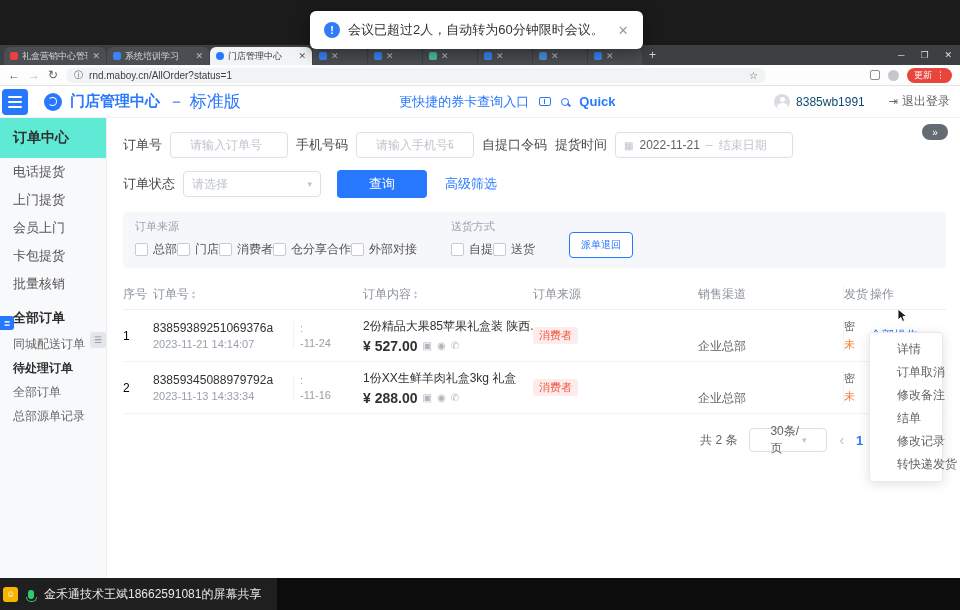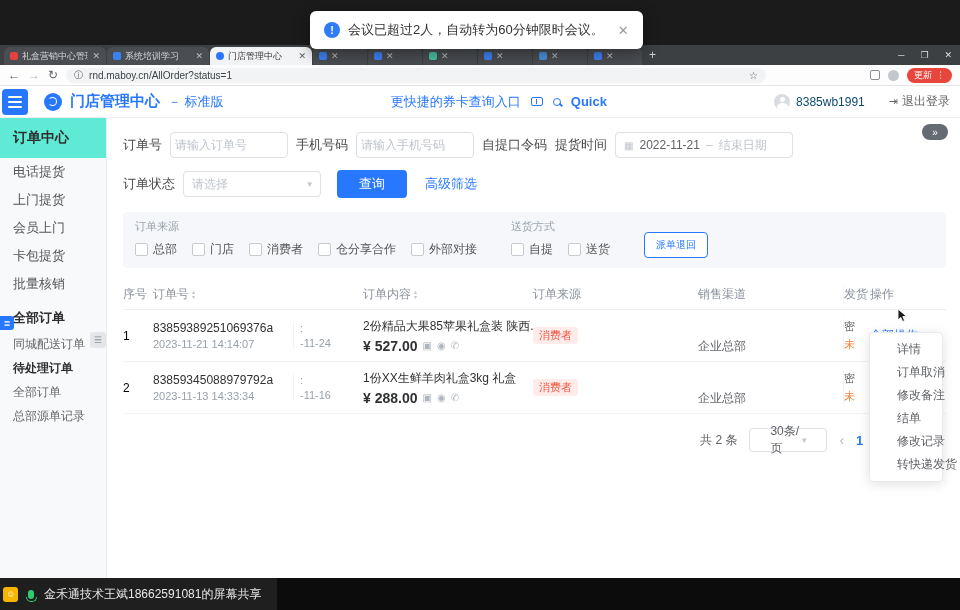--- a/index.html
+++ b/index.html
@@ -41,21 +41,21 @@
 
   
   .app-header { height:32px; background:#fff; border-bottom:1px solid #f0f0f0; display:flex; align-items:center; gap:8px; padding-right:10px; }
   .hamburger { width:26px; height:26px; margin-left:2px; border-radius:4px; background:#2878ff; display:flex; flex-direction:column;
                justify-content:center; align-items:center; gap:3px; }
   .hamburger i { display:block; width:14px; height:2px; background:#fff; border-radius:1px; }
   .logo { width:18px; height:18px; min-width:18px; border-radius:50%; background:#2878ff; position:relative; margin-left:8px; }
   .logo:after { content:""; position:absolute; top:4px; left:4px; width:7px; height:7px; border:1.6px solid #fff;
                 border-left-color:transparent; border-radius:50%; }
   .app-title { font-size:15px; font-weight:bold; color:#2878ff; white-space:nowrap; }
-  .app-sub { font-size:13px; color:#2878ff; white-space:nowrap; }
+  .app-sub { font-size:17px; color:#2878ff; white-space:nowrap; }
   .hd-center { flex:1; display:flex; align-items:center; justify-content:center; gap:10px; }
   .quick-entry { font-size:13px; color:#2878ff; white-space:nowrap; }
   .coupon-ic { width:12px; height:9px; border:1px solid #2878ff; border-radius:2px; position:relative; }
   .coupon-ic:after { content:""; position:absolute; top:1px; bottom:1px; left:4px; border-left:1px dashed #2878ff; }
   .search-ic { width:8px; height:8px; border:1.6px solid #2878ff; border-radius:50%; position:relative; }
   .search-ic:after { content:""; position:absolute; width:4px; height:1.6px; background:#2878ff; right:-3px; bottom:-1px; transform:rotate(45deg); }
   .quick-label { font-size:13px; color:#2878ff; font-weight:bold; }
   .hd-user { display:flex; align-items:center; gap:6px; }
   .avatar { width:16px; height:16px; border-radius:50%; background:#d9dce1; position:relative; overflow:hidden; }
   .avatar:before { content:""; position:absolute; top:3px; left:5.5px; width:5px; height:5px; border-radius:50%; background:#fff; }
@@ -76,40 +76,40 @@
                color:#fff; font-size:8px; display:flex; align-items:center; justify-content:center; }
   .mini-gray { position:absolute; left:90px; top:214px; width:16px; height:16px; background:#e4e6ea; border-radius:3px;
                color:#8a8f99; font-size:9px; display:flex; align-items:center; justify-content:center; }
 
   
   .main { flex:1; position:relative; background:#fff; padding:8px 14px 0 16px; overflow:hidden; }
   .collapse-pill { position:absolute; top:6px; right:12px; width:26px; height:16px; background:#646b73; color:#fff;
                    border-radius:9px; font-size:10px; display:flex; align-items:center; justify-content:center; }
   .frow { display:flex; align-items:center; gap:8px; margin-top:6px; }
   .flabel { font-size:13px; color:#4a4a4a; white-space:nowrap; }
-  .finput { height:26px; border:1px solid #dcdfe6; border-radius:4px; padding:0 4px; font-size:12px; color:#333; width:118px;
+  .finput { height:26px; border:1px solid #dcdfe6; border-radius:4px; padding:0 19px; font-size:12px; color:#333; width:118px;
             font-family:"Liberation Sans", sans-serif; background:#fff; }
   .finput::placeholder { color:#bfc4cc; }
   .datebox { height:26px; width:178px; border:1px solid #dcdfe6; border-radius:4px; display:flex; align-items:center; gap:6px;
              padding:0 8px; font-size:12px; }
   .cal-ic { color:#c0c4cc; font-size:10px; }
   .date-start { color:#606266; }
   .date-sep { color:#c0c4cc; }
   .date-end { color:#bfc4cc; }
   .selbox { height:26px; width:138px; border:1px solid #dcdfe6; border-radius:4px; display:flex; align-items:center;
             justify-content:space-between; padding:0 8px; font-size:12px; color:#bfc4cc; }
   .chev { color:#c0c4cc; font-size:9px; }
-  .btn-primary { height:28px; padding:0 22px; background:#2878ff; color:#fff; border:none; border-radius:4px; font-size:13px;
+  .btn-primary { height:28px; padding:0 32px; background:#2878ff; color:#fff; border:none; border-radius:4px; font-size:13px;
                  margin-left:8px; font-family:"Liberation Sans", sans-serif; }
   .link-adv { font-size:13px; color:#2878ff; margin-left:10px; white-space:nowrap; }
 
   .panel { margin-top:14px; background:#f6f7fa; border-radius:4px; padding:7px 12px 10px; display:flex; gap:34px; align-items:flex-end; }
   .pgroup { display:flex; flex-direction:column; gap:7px; }
   .pglabel { font-size:11px; color:#9aa3ad; }
-  .popts { display:flex; gap:15px; }
+  .popts { display:flex; }
   .chk { display:flex; align-items:center; gap:5px; font-size:12px; color:#555; white-space:nowrap; }
   .box { width:13px; height:13px; border:1px solid #c6cad1; border-radius:2px; background:#fff; }
   .btn-outline { height:26px; padding:0 11px; background:#fff; color:#2878ff; border:1px solid #2878ff; border-radius:4px; font-size:10px;
                  font-family:"Liberation Sans", sans-serif; }
 
   
   .table { margin-top:12px; font-size:12px; }
   .thead { display:flex; align-items:center; height:30px; color:#8a919c; border-bottom:1px solid #ebeef5; }
   .trow { display:flex; align-items:center; min-height:52px; border-bottom:1px solid #f0f2f5; }
   .c-idx { width:30px; } .c-no { width:140px; } .c-exp { width:70px; border-left:1px solid #f2f3f5; padding-left:6px; }

